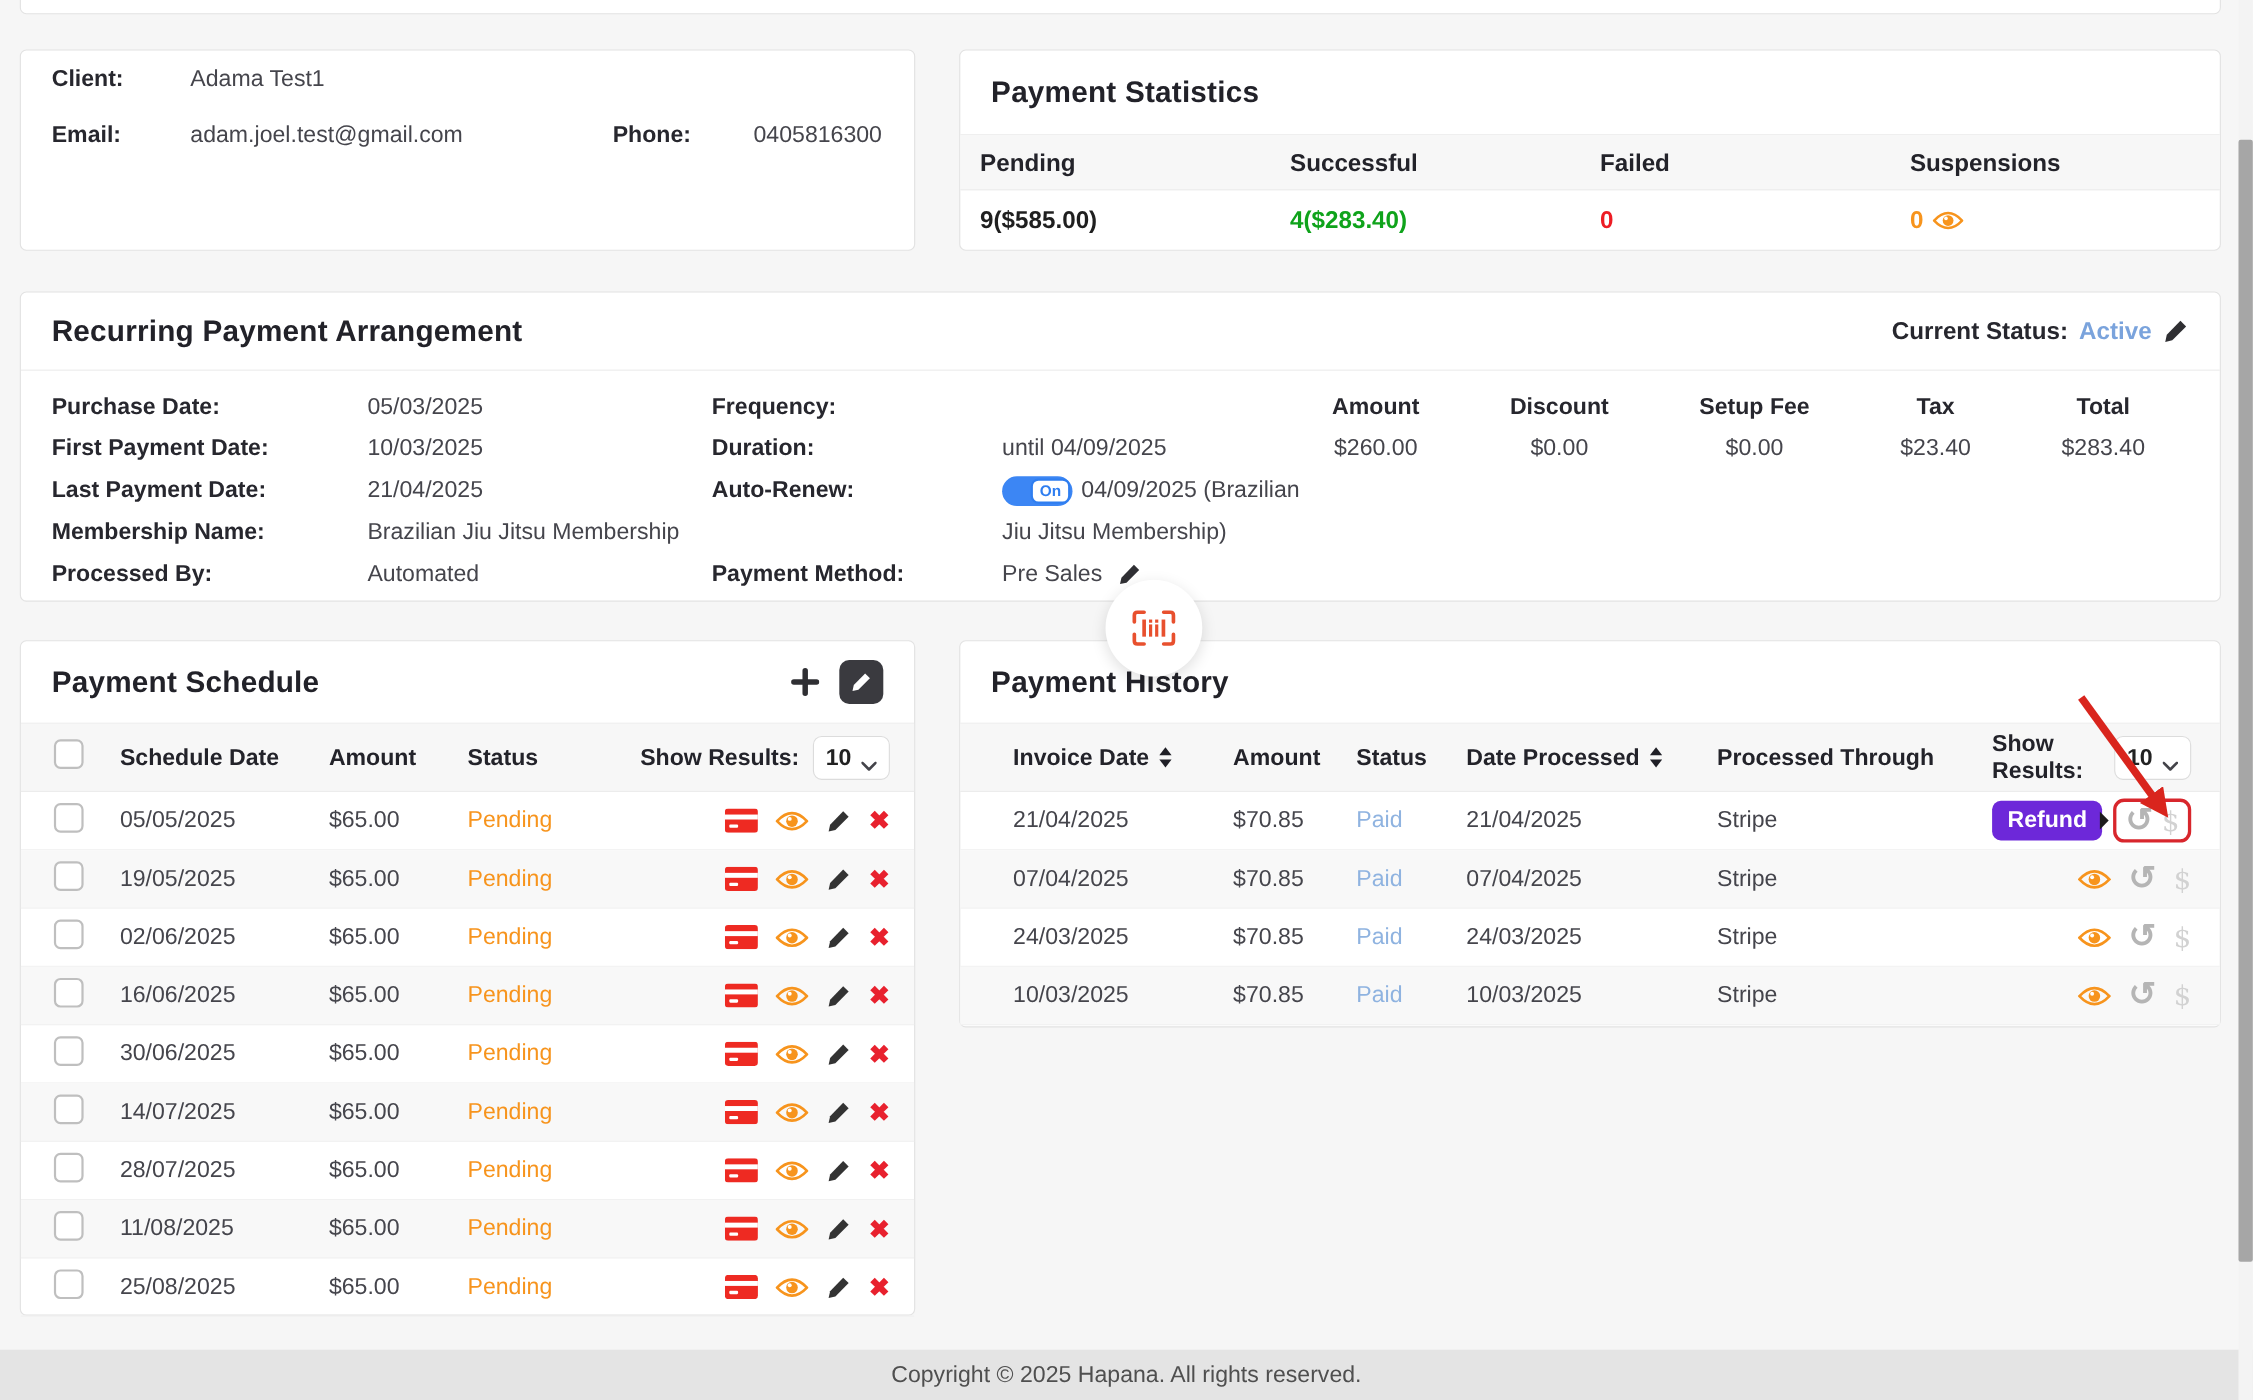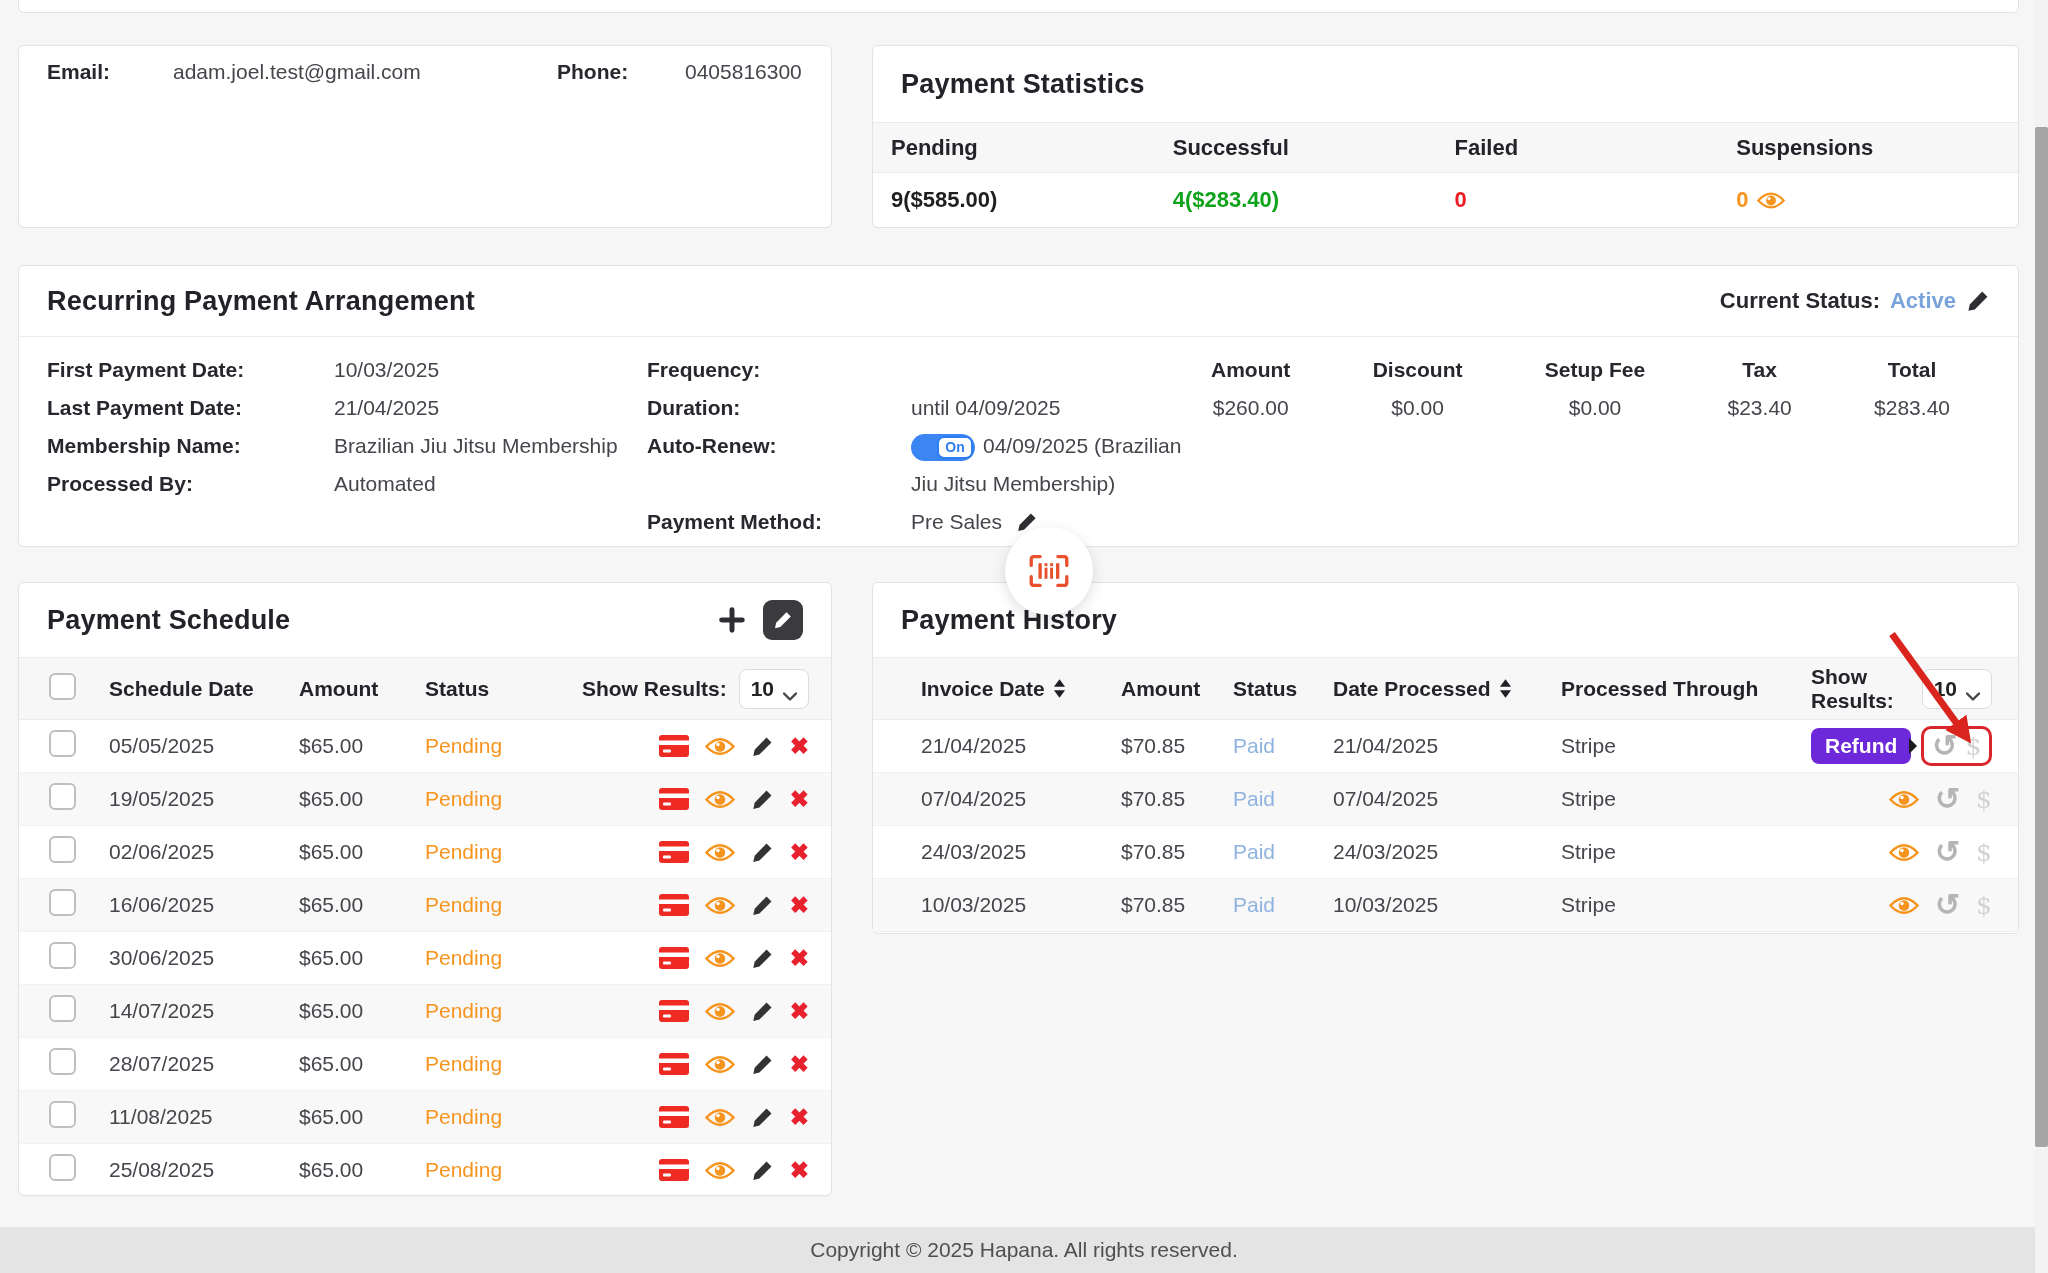--- a/index.html
+++ b/index.html
@@ -146,20 +146,24 @@
   </defs>
 </svg>
 
 <div>
 
   <div class="card" id="top-sliver"></div>
 
   <section class="card" id="client-card">
     <div class="client-body">
       <div class="client-row">
+        <span class="lbl">Client:</span>
+        <span class="val">Adama Test1</span>
+      </div>
+      <div class="client-row">
         <span class="lbl">Email:</span>
         <span class="val email">adam.joel.test@gmail.com</span>
         <span class="lbl phone">Phone:</span>
         <span class="val">0405816300</span>
       </div>
     </div>
   </section>
 
   <section class="card" id="stats-card">
     <div class="card-header">
@@ -195,20 +199,24 @@
         <span class="icon" style="color:#2f2f33">
             <svg width="24" height="24" viewBox="0 0 24 24">
               <use href="#ic-pencil"></use>
             </svg>
           </span>
       </div>
     </div>
     <div class="rec-body">
       <div class="rec-col col-a">
 
+          <div class="rec-row">
+            <span class="lbl">Purchase Date:</span>
+            <span class="val">05/03/2025</span>
+          </div>
 
           <div class="rec-row">
             <span class="lbl">First Payment Date:</span>
             <span class="val">10/03/2025</span>
           </div>
 
           <div class="rec-row">
             <span class="lbl">Last Payment Date:</span>
             <span class="val">21/04/2025</span>
           </div>

